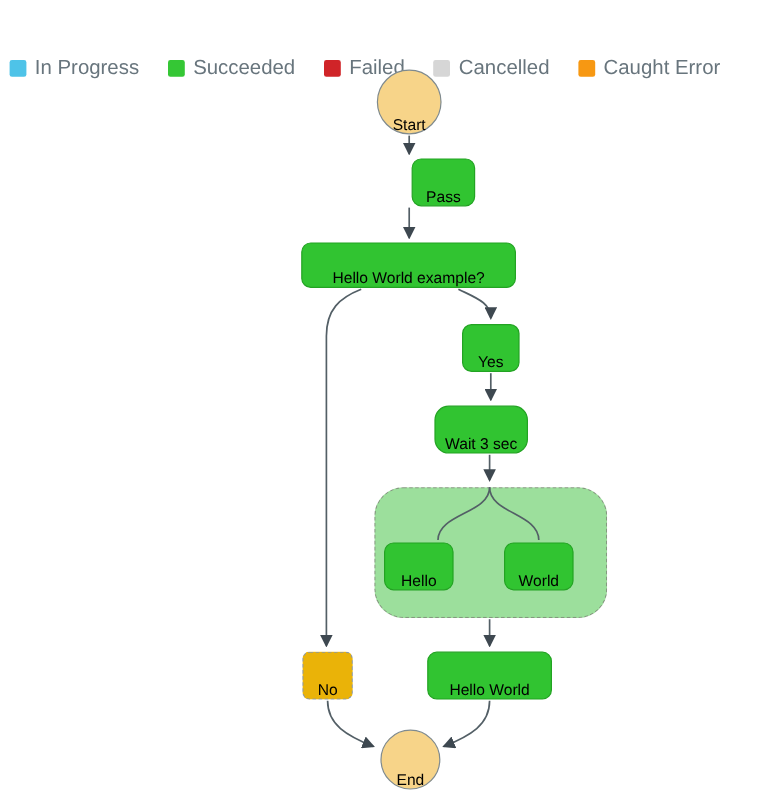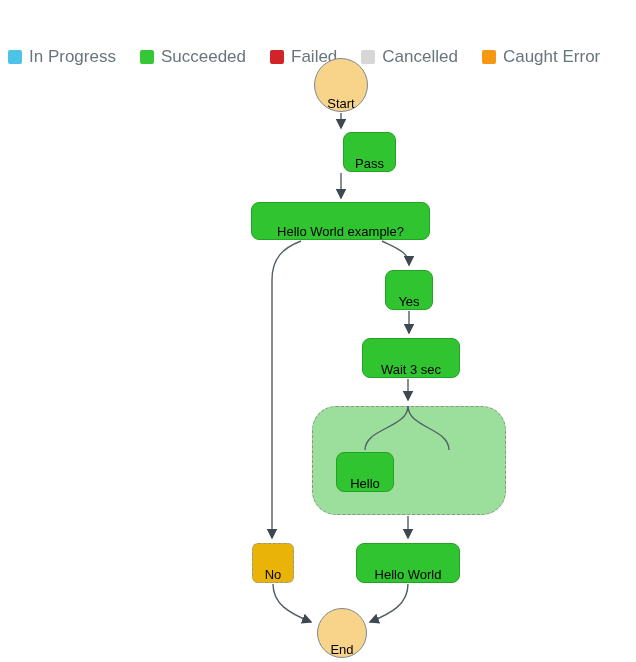--- a/index.html
+++ b/index.html
@@ -33,23 +33,23 @@
     background:#eab308;border:1.5px dashed #8f989e;border-radius:6px;
   }
   .parallel-container{
     position:absolute;z-index:1;box-sizing:border-box;
     background:#9CDF9C;border:1.5px dashed #84997f;border-radius:24px;
   }
   #node-start{left:314px;top:58px;width:54px;height:54px;}
   #node-pass{left:315px;top:132px;width:53px;height:40px;margin-left:28px;}
   #node-choice{left:251px;top:202px;width:179px;height:38px;}
   #node-yes{left:385px;top:270px;width:48px;height:40px;}
-  #node-wait{left:362px;top:338px;width:98px;height:40px;}
+  #node-wait{left:362px;top:338px;width:78px;height:40px;border-radius:12px;}
   #parallel{left:312px;top:406px;width:194px;height:109px;}
-  #node-hello{left:336px;top:452px;width:58px;height:40px;}
+  #node-hello{left:320px;top:452px;width:58px;height:40px;}
   #node-world{left:420px;top:452px;width:58px;height:40px;}
   #node-no{left:252px;top:543px;width:42px;height:40px;}
   #node-result{left:356px;top:543px;width:104px;height:40px;}
   #node-end{left:317px;top:608px;width:50px;height:50px;}
 </style>
 </head>
 <body>
 
 <div class="legend">
   <div class="legend-item">
@@ -116,20 +116,23 @@
   </div>
 
   <div id="node-wait" class="node green">
     <span>Wait 3 sec</span>
   </div>
 
   <div id="node-hello" class="node green">
     <span>Hello</span>
   </div>
 
+  <div id="node-world" class="node green">
+    <span>World</span>
+  </div>
 
   <div id="node-no" class="node dashed-white">
     <span>No</span>
   </div>
 
   <div id="node-result" class="node green">
     <span>Hello World</span>
   </div>
 
   <div id="node-end" class="node terminal">

